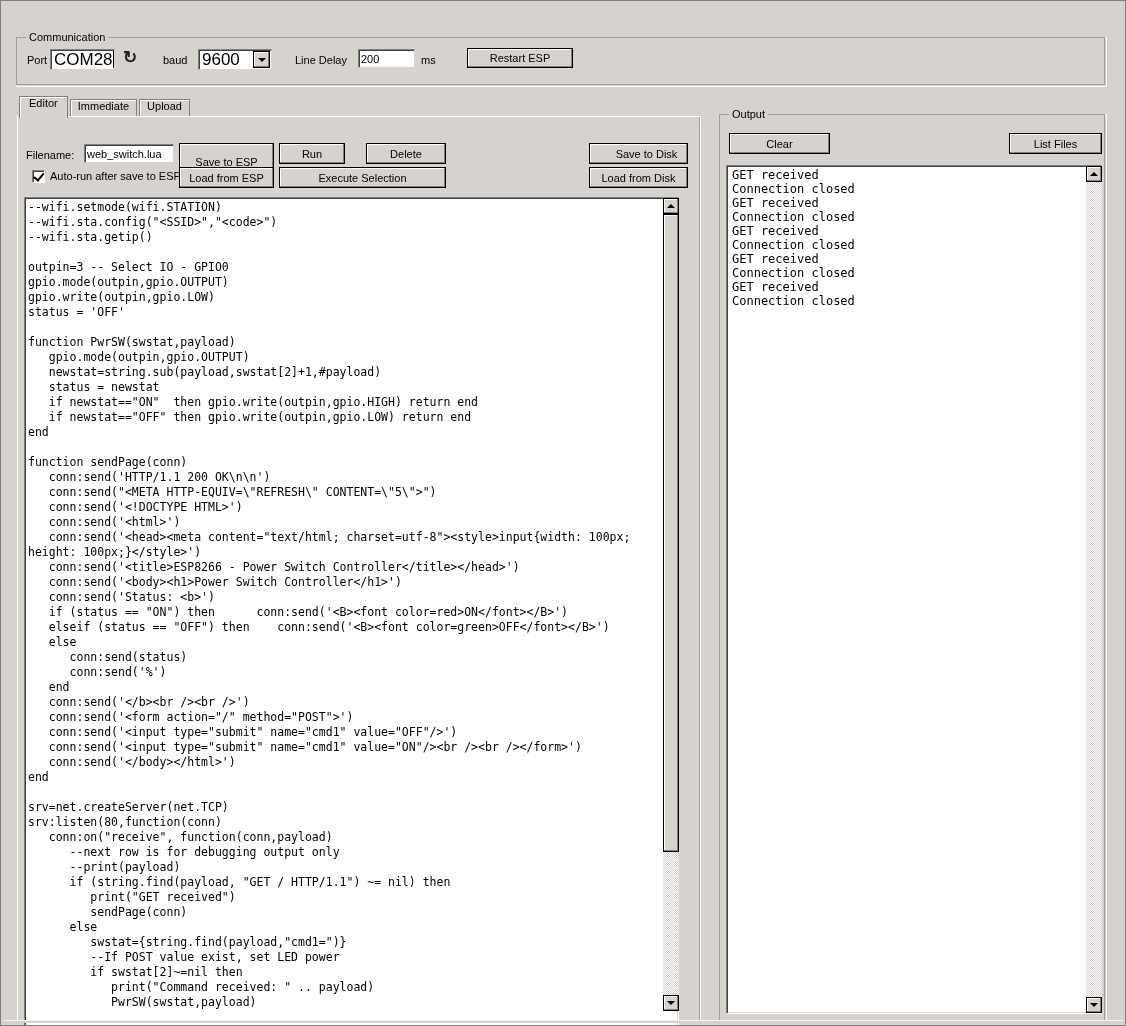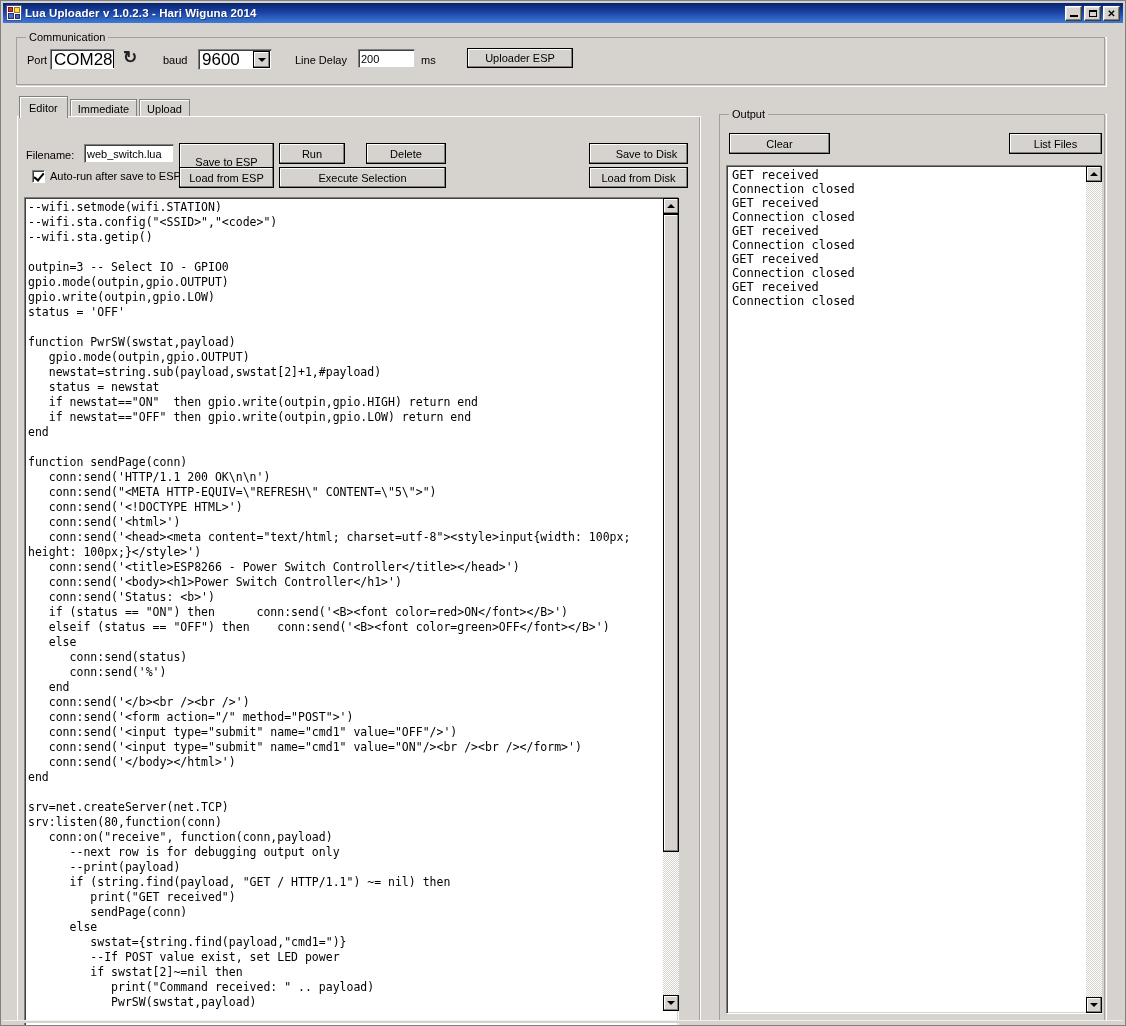--- a/index.html
+++ b/index.html
@@ -214,21 +214,21 @@
   .tab {
     height: 19px;
     background: #d6d3ce;
     border: 1px solid #808080;
     border-bottom: none;
     box-shadow: inset 1px 1px 0 #ffffff;
     box-sizing: border-box;
     padding: 0 7px;
     font-size: 11px;
     display: flex;
-    align-items: center;
+    align-items: flex-start;
     margin-right: 2px;
     color: #000;
     cursor: default;
     user-select: none;
   }
   .tab.active {
     height: 22px;
     margin-top: -2px;
     padding: 0 9px;
     position: relative;
@@ -339,40 +339,20 @@
     left: 0; right: 0; bottom: 0; height: 2px;
     background: #d6d3ce;
     border-top: 1px solid #f2f0ed;
   }
 </style>
 </head>
 <body>
 
 <div id="app">
 
-  <div class="titlebar">
-    <div class="title-icon">
-      <div class="q q1"></div>
-        <div class="q q2"></div>
-        <div class="q q3"></div>
-        <div class="q q4"></div>
-    </div>
-    <div class="title-text">Lua Uploader v 1.0.2.3 - Hari Wiguna 2014</div>
-    <div class="title-buttons">
-      <div class="tbtn">
-          <span class="gmin"></span>
-        </div>
-      <div class="tbtn">
-          <span class="gmax"></span>
-        </div>
-      <div class="tbtn">
-          <span class="gcls">✕</span>
-        </div>
-    </div>
-  </div>
 
   <div class="client-edge">
 
     <div class="groupbox" style="left:13px; top:14px; width:1091px; height:50px;">
       <div class="gb-inner"></div>
       <div class="gb-label">Communication</div>
 
       <div class="lbl" style="left:10px; top:16px;">Port</div>
 
       <div class="wcombo" style="left:33px; top:11px; width:65px; height:21px;">
@@ -392,21 +372,21 @@
             <span class="tri-down"></span>
           </span>
       </div>
 
       <div class="lbl" style="left:278px; top:16px;">Line Delay</div>
 
       <div class="wtext" style="left:341px; top:11px; width:57px; height:19px;">200</div>
 
       <div class="lbl" style="left:404px; top:16px;">ms</div>
 
-      <div class="wbtn" style="left:450px; top:10px; width:106px; height:20px;">Uploader ESP</div>
+      <div class="wbtn" style="left:450px; top:10px; width:106px; height:20px;">Restart ESP</div>
     </div>
 
     <div class="tabstrip" style="left:16px; top:71px; height:24px;">
       <div class="tab active">
         <span>Editor</span>
       </div>
       <div class="tab">
         <span>Immediate</span>
       </div>
       <div class="tab">

